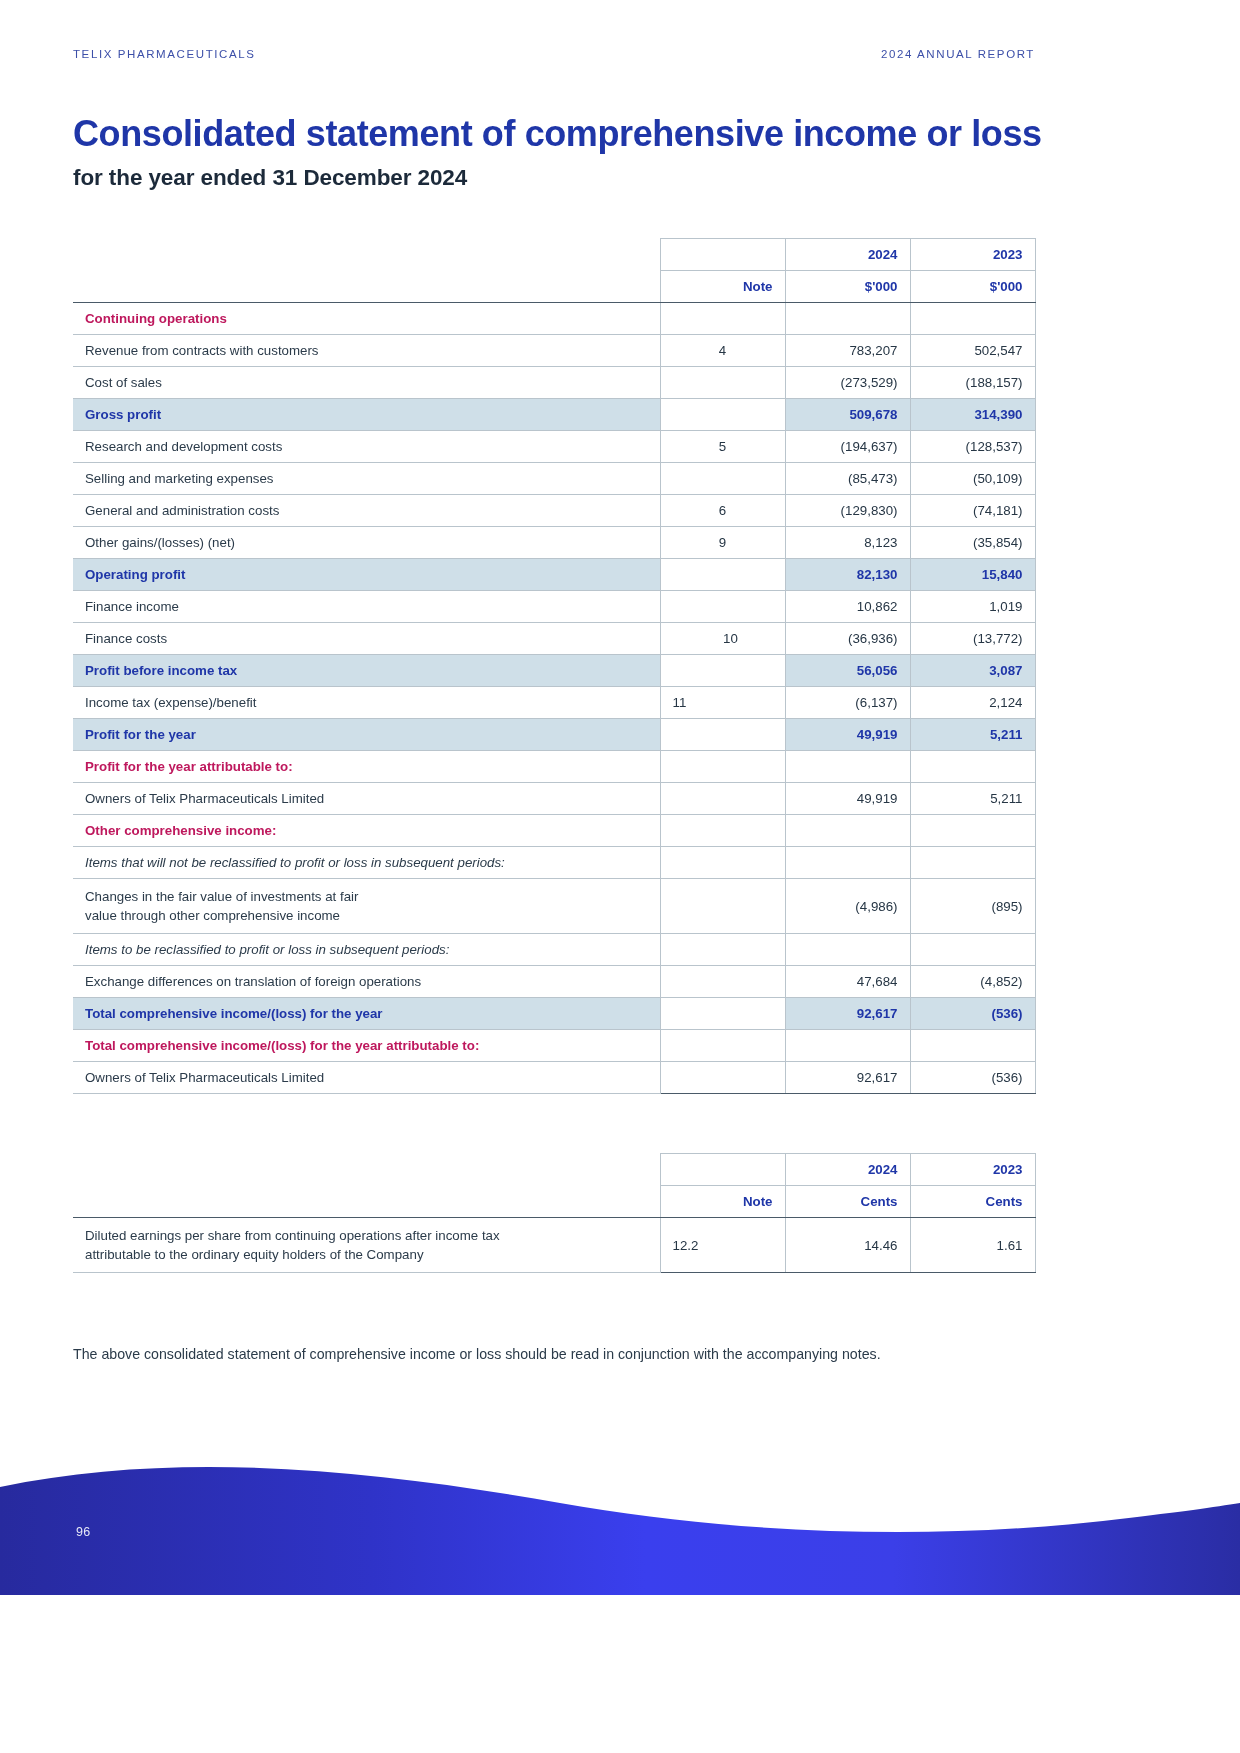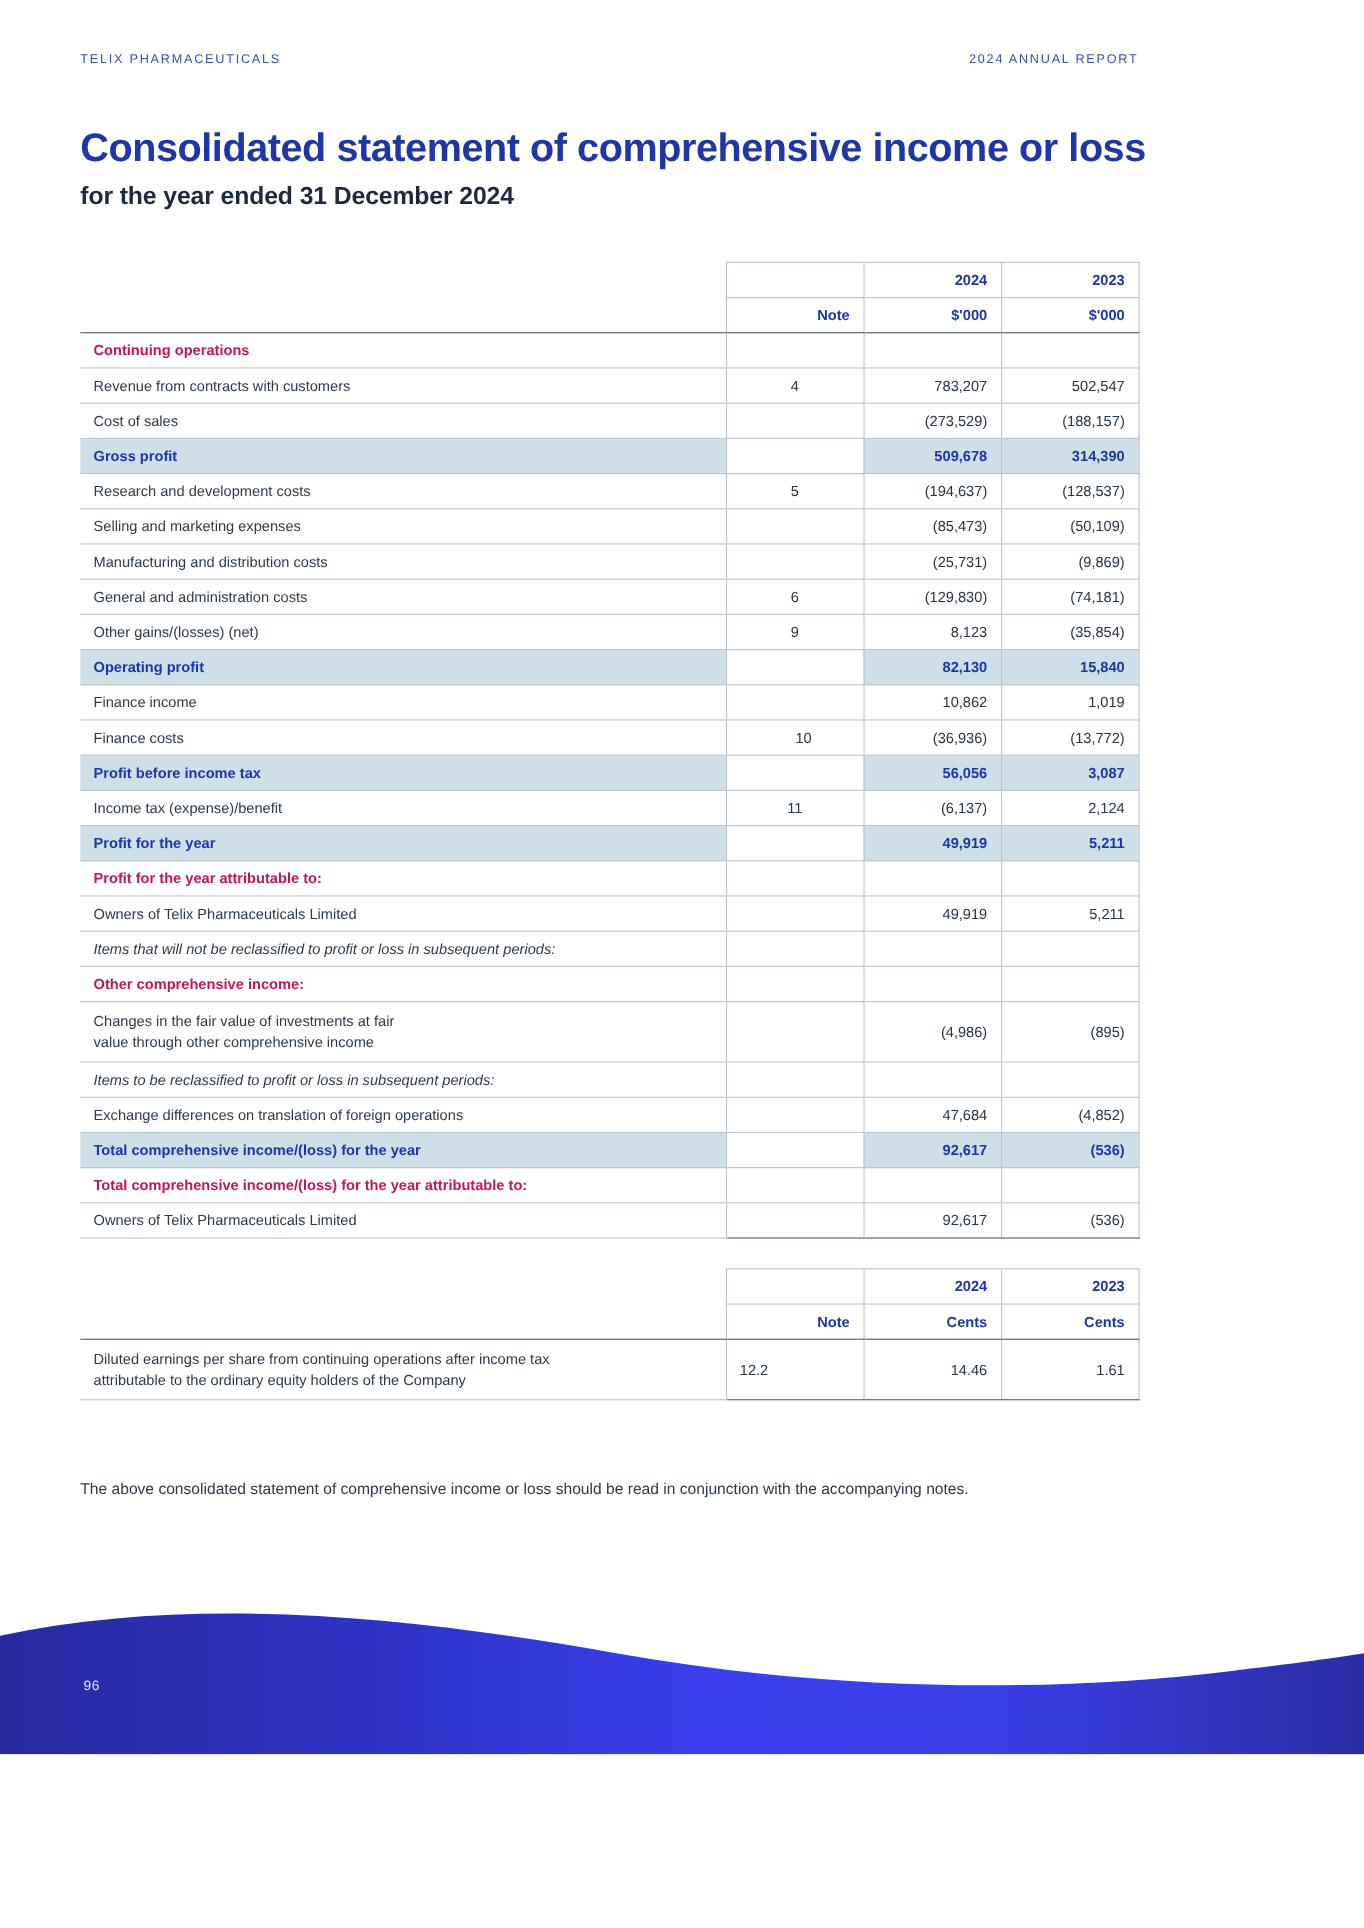--- a/index.html
+++ b/index.html
@@ -214,26 +214,20 @@
           <td class="y1">(194,637)</td>
           <td class="y2">(128,537)</td>
         </tr>
         <tr class="row ">
           <td class="label">Selling and marketing expenses</td>
           <td class="note" style="text-align: center;"></td>
           <td class="y1">(85,473)</td>
           <td class="y2">(50,109)</td>
         </tr>
         <tr class="row ">
-          <td class="label">Manufacturing and distribution costs</td>
-          <td class="note" style="text-align: center;"></td>
-          <td class="y1">(25,731)</td>
-          <td class="y2">(9,869)</td>
-        </tr>
-        <tr class="row ">
           <td class="label">General and administration costs</td>
           <td class="note" style="text-align: center;">6</td>
           <td class="y1">(129,830)</td>
           <td class="y2">(74,181)</td>
         </tr>
         <tr class="row ">
           <td class="label">Other gains/(losses) (net)</td>
           <td class="note" style="text-align: center;">9</td>
           <td class="y1">8,123</td>
           <td class="y2">(35,854)</td>
@@ -257,21 +251,21 @@
           <td class="y2">(13,772)</td>
         </tr>
         <tr class="row highlight">
           <td class="label">Profit before income tax</td>
           <td class="note" style="text-align: center;"></td>
           <td class="y1">56,056</td>
           <td class="y2">3,087</td>
         </tr>
         <tr class="row ">
           <td class="label">Income tax (expense)/benefit</td>
-          <td class="note" style="text-align: center;">11</td>
+          <td class="note" style="text-align: left;">11</td>
           <td class="y1">(6,137)</td>
           <td class="y2">2,124</td>
         </tr>
         <tr class="row highlight">
           <td class="label">Profit for the year</td>
           <td class="note" style="text-align: center;"></td>
           <td class="y1">49,919</td>
           <td class="y2">5,211</td>
         </tr>
         <tr class="row bold">
@@ -279,28 +273,28 @@
           <td class="note" style="text-align: center;"></td>
           <td class="y1"></td>
           <td class="y2"></td>
         </tr>
         <tr class="row ">
           <td class="label">Owners of Telix Pharmaceuticals Limited</td>
           <td class="note" style="text-align: center;"></td>
           <td class="y1">49,919</td>
           <td class="y2">5,211</td>
         </tr>
+        <tr class="row bold">
+          <td class="label">Other comprehensive income:</td>
+          <td class="note" style="text-align: center;"></td>
+          <td class="y1"></td>
+          <td class="y2"></td>
+        </tr>
         <tr class="row italic">
           <td class="label">Items that will not be reclassified to profit or loss in subsequent periods:</td>
-          <td class="note" style="text-align: center;"></td>
-          <td class="y1"></td>
-          <td class="y2"></td>
-        </tr>
-        <tr class="row bold">
-          <td class="label">Other comprehensive income:</td>
           <td class="note" style="text-align: center;"></td>
           <td class="y1"></td>
           <td class="y2"></td>
         </tr>
         <tr class="row two-line">
           <td class="label">Changes in the fair value of investments at fair<br>value through other comprehensive income</td>
           <td class="note" style="text-align: center;"></td>
           <td class="y1">(4,986)</td>
           <td class="y2">(895)</td>
         </tr>

